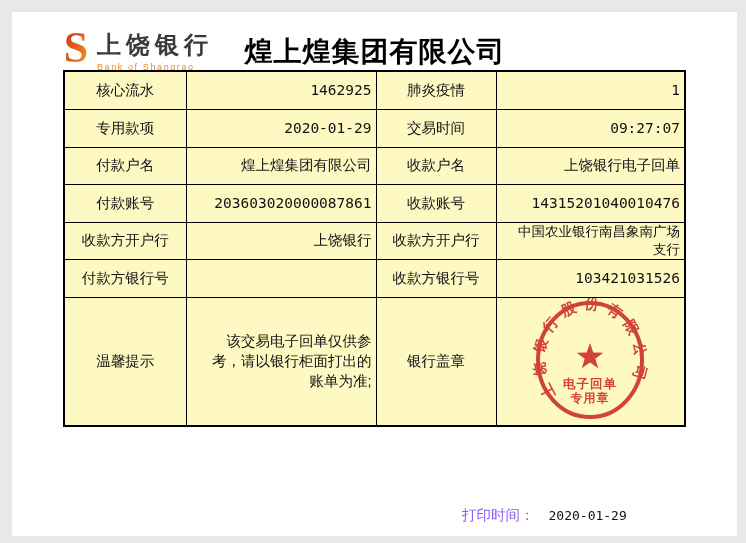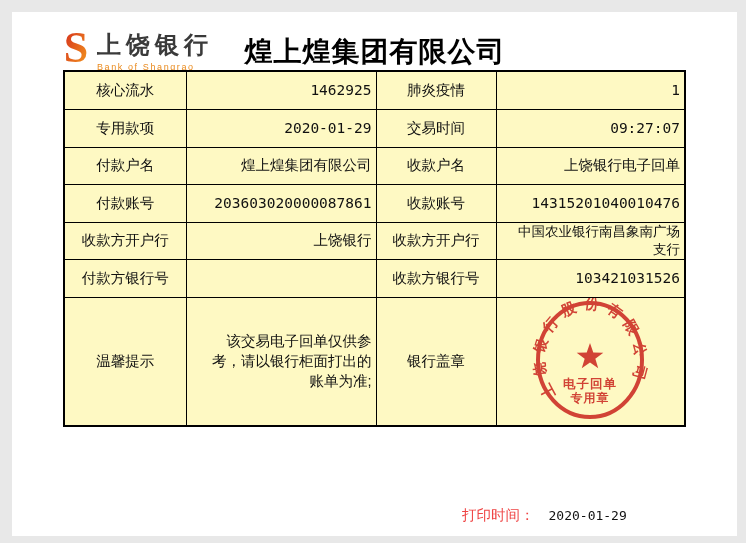--- a/index.html
+++ b/index.html
@@ -63,21 +63,21 @@
 
   
   .stamp-svg { opacity: 0.95; }
 
   
   .print-line {
     position: absolute; left: 462px; top: 506px;
     display: flex; align-items: baseline; gap: 14px;
     white-space: nowrap;
   }
-  .print-label { font-size: 14.5px; color: #ef4444; }
+  .print-label { font-size: 14.5px; color: #8b5cf6; }
   .print-value { font-family: "DejaVu Sans Mono", monospace; font-size: 13px; color: #111; }
 </style>
 </head>
 <body>
 
 <div class="screen">
 
   <div class="edge edge-top"></div>
   <div class="edge edge-left"></div>
   <div class="edge edge-right"></div>

